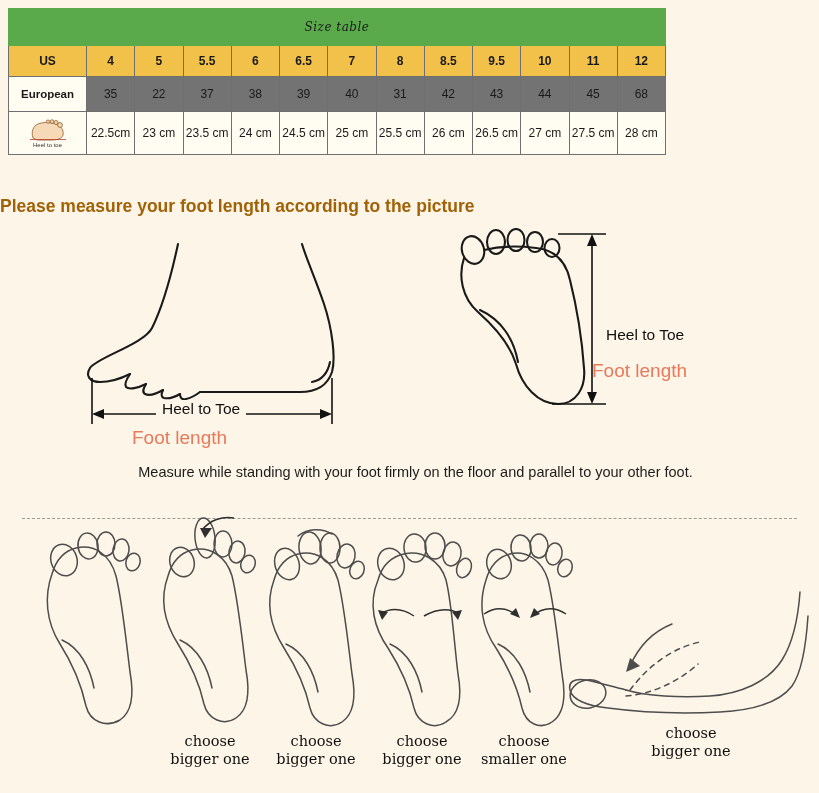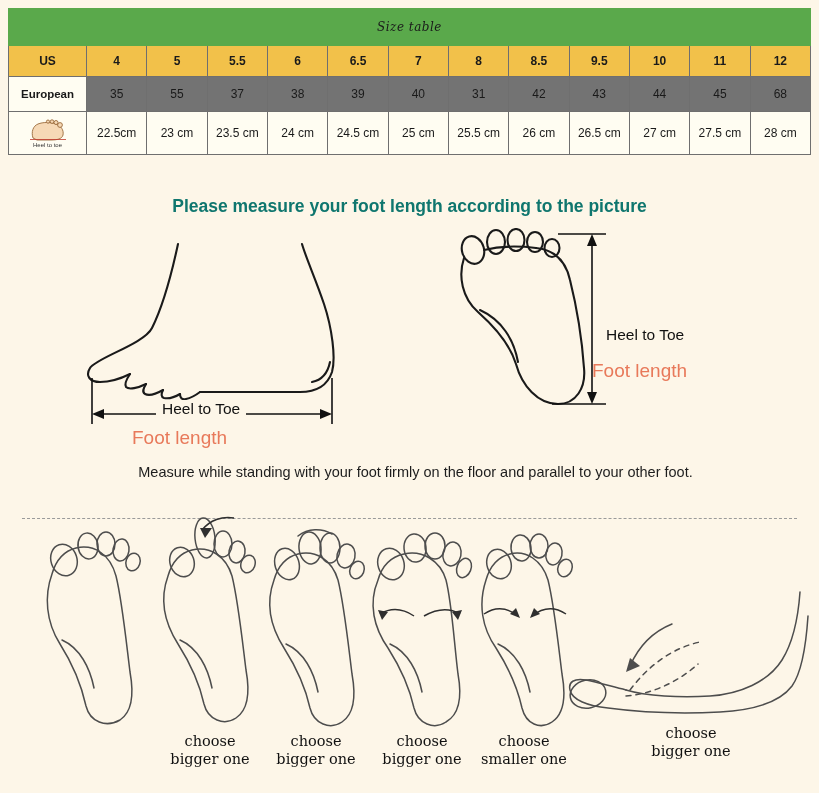--- a/index.html
+++ b/index.html
@@ -24,21 +24,21 @@
 
   
   .table-wrap {
     position: absolute;
     left: 8px;
     top: 8px;
     width: 803px;
   }
   table.size-table {
     border-collapse: collapse;
-    width: 803px;
+    width: 658px;
     table-layout: fixed;
   }
   table.size-table td, table.size-table th {
     border: 1px solid #6f6f6f;
     text-align: center;
     vertical-align: middle;
     font-size: 12px;
     color: #1a1a1a;
     padding: 0;
   }
@@ -92,24 +92,24 @@
     color: #333;
     margin-top: 1px;
   }
   col.c-label { width: 78px; }
 
   
   .heading1 {
     position: absolute;
     left: 0; right: 0;
     top: 196px;
-    text-align: center;
+    text-align: left;
     font-size: 17.5px;
     font-weight: bold;
-    color: #0f766e;
+    color: #a16207;
   }
   .caption-measure {
     position: absolute;
     left: 12px; right: 0;
     top: 464px;
     text-align: center;
     font-size: 14.5px;
     color: #1d1d1d;
   }
 
@@ -205,21 +205,21 @@
           <td>8</td>
           <td>8.5</td>
           <td>9.5</td>
           <td>10</td>
           <td>11</td>
           <td>12</td>
         </tr>
         <tr class="row2">
           <td class="rowlabel">European</td>
           <td>35</td>
-          <td>55</td>
+          <td>22</td>
           <td>37</td>
           <td>38</td>
           <td>39</td>
           <td>40</td>
           <td>31</td>
           <td>42</td>
           <td>43</td>
           <td>44</td>
           <td>45</td>
           <td>68</td>

